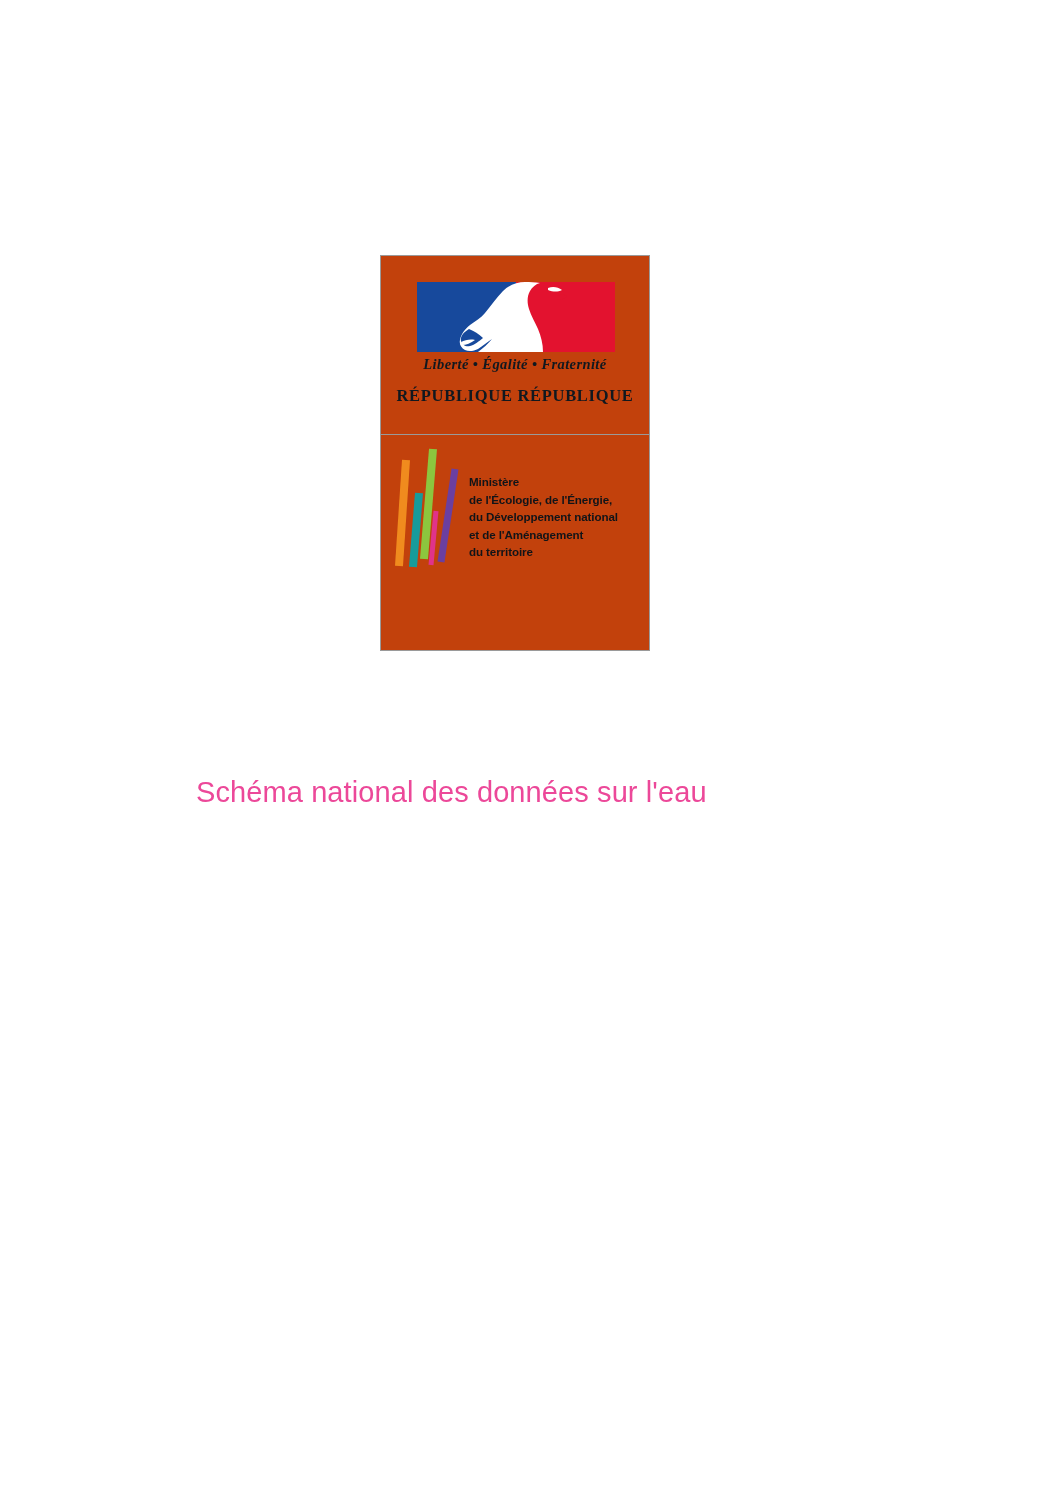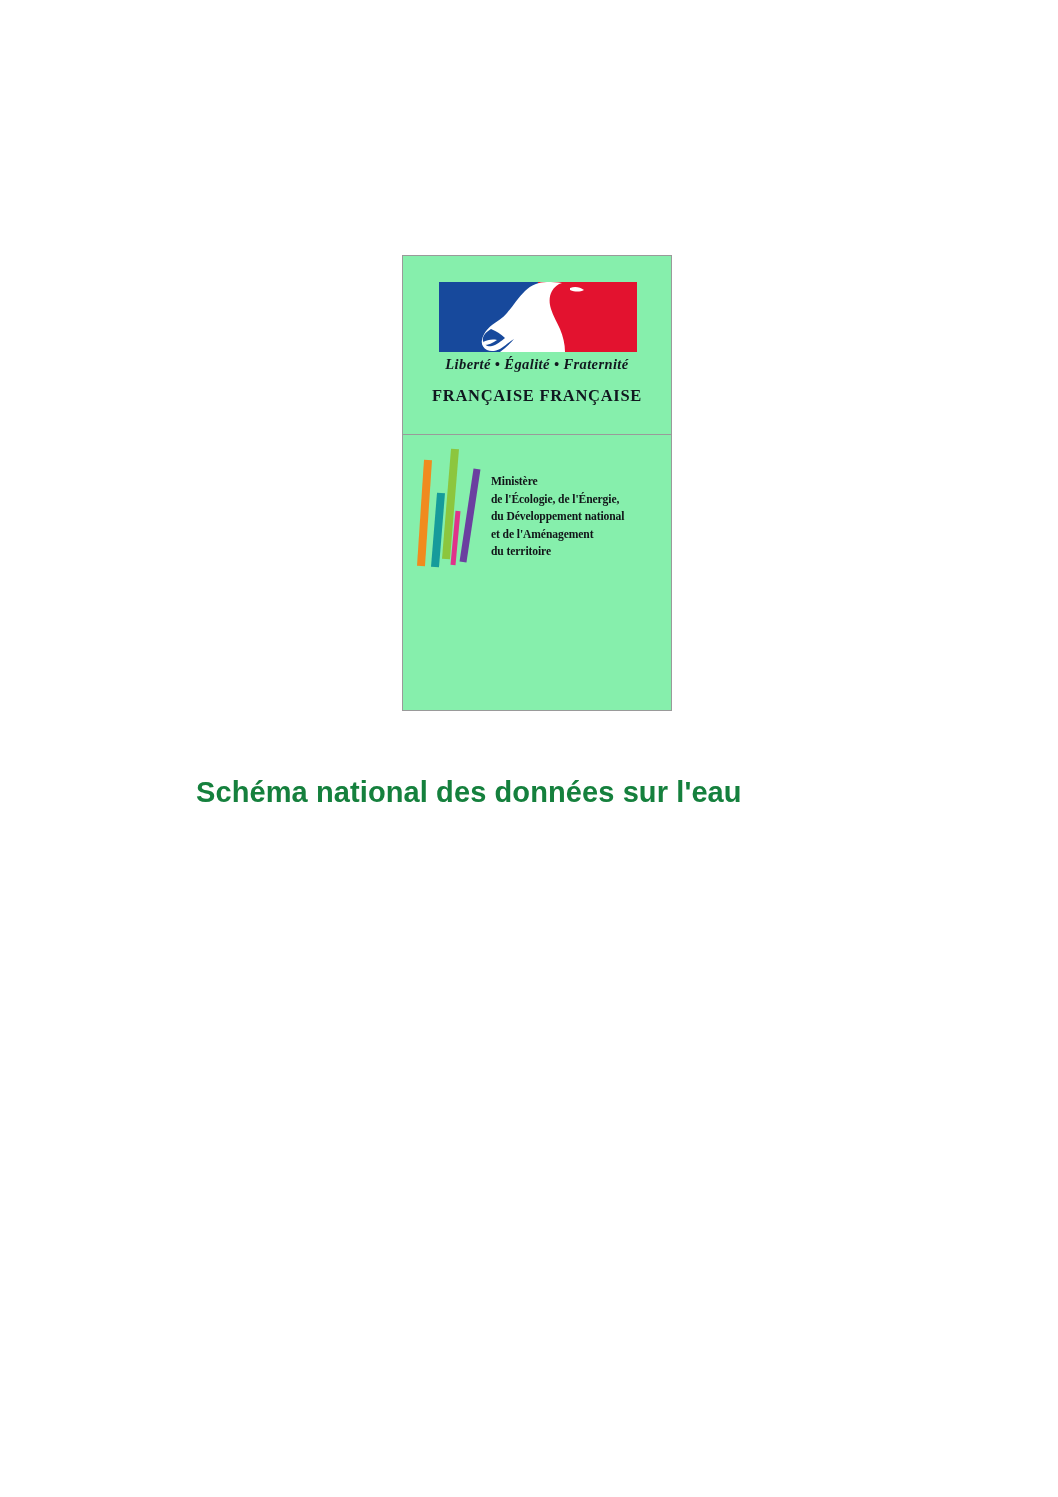--- a/index.html
+++ b/index.html
@@ -14,26 +14,26 @@
     position: relative;
     width: 1058px;
     height: 1497px;
     background: #ffffff;
     overflow: hidden;
   }
 
   
   .logo-block {
     position: absolute;
-    left: 402px;
+    left: 380px;
     top: 255px;
     width: 270px;
-    height: 456px;
+    height: 396px;
     border: 1px solid #9a9a9a;
-    background: #86efac;
+    background: #c2410c;
     box-sizing: border-box;
   }
 
   .marianne-wrap {
     position: absolute;
     left: 0;
     top: 0;
     width: 268px;
     height: 178px;
   }
@@ -115,39 +115,39 @@
     left: 0;
     top: 0;
     width: 100px;
     height: 171px;
   }
   .ministry-text {
     position: absolute;
     left: 88px;
     top: 38px;
     width: 175px;
-    font-family: Liberation Serif, serif;
+    font-family: Liberation Sans, sans-serif;
     font-size: 11.6px;
     line-height: 17.6px;
     color: #111418;
     font-weight: 600;
     letter-spacing: -0.1px;
   }
   .ministry-text div { white-space: nowrap; }
 
   
   .doc-title {
     position: absolute;
     left: 196px;
     top: 776px;
     width: 700px;
     font-family: "Liberation Sans", sans-serif;
     font-size: 29px;
-    font-weight: bold;
-    color: #15803d;
+    font-weight: normal;
+    color: #ec4899;
     letter-spacing: 0.1px;
     white-space: nowrap;
   }
 </style>
 </head>
 <body>
 
 <div class="page">
 
   <div class="logo-block">
@@ -165,21 +165,21 @@
             C110 21 110 14 113 9 C115 5 119 2 123 1 C118 0 113 0 108 0 Z"></path>
           <path fill="#17499c" d="M52 47 C47 50 43 54 44 59 C45 63 49 65 53 64 C58 63 62 59 66 56
             C62 52 57 49 52 47 Z"></path>
           <path fill="#ffffff" d="M44 60 C48 58 53 57 58 58 C54 61 49 63 45 63 Z"></path>
           <path fill="#e3122f" d="M140 14 C143 12 147 12 150 14 C148 17 144 18 140 17 Z"></path>
           <path fill="#ffffff" d="M131 6 C136 4 141 5 145 8 C141 10 136 10 131 8 Z"></path>
         </svg>
       </div>
 
       <div class="devise">Liberté • Égalité • Fraternité</div>
-      <div class="republique">FRANÇAISE FRANÇAISE</div>
+      <div class="republique">RÉPUBLIQUE RÉPUBLIQUE</div>
     </div>
 
     <div class="logo-divider"></div>
 
     <div class="ministry">
       <svg class="ministry-strokes" viewBox="0 0 100 171">
         <path d="M18 131 L25 25" stroke="#F08B1E" stroke-width="8" fill="none" stroke-linecap="butt"></path>
         <path d="M43 124 L52 14" stroke="#8CC63E" stroke-width="8" fill="none"></path>
         <path d="M32 132 L38 58" stroke="#169B9B" stroke-width="8" fill="none"></path>
         <path d="M60 127 L74 34" stroke="#6B3FA0" stroke-width="7" fill="none"></path>

